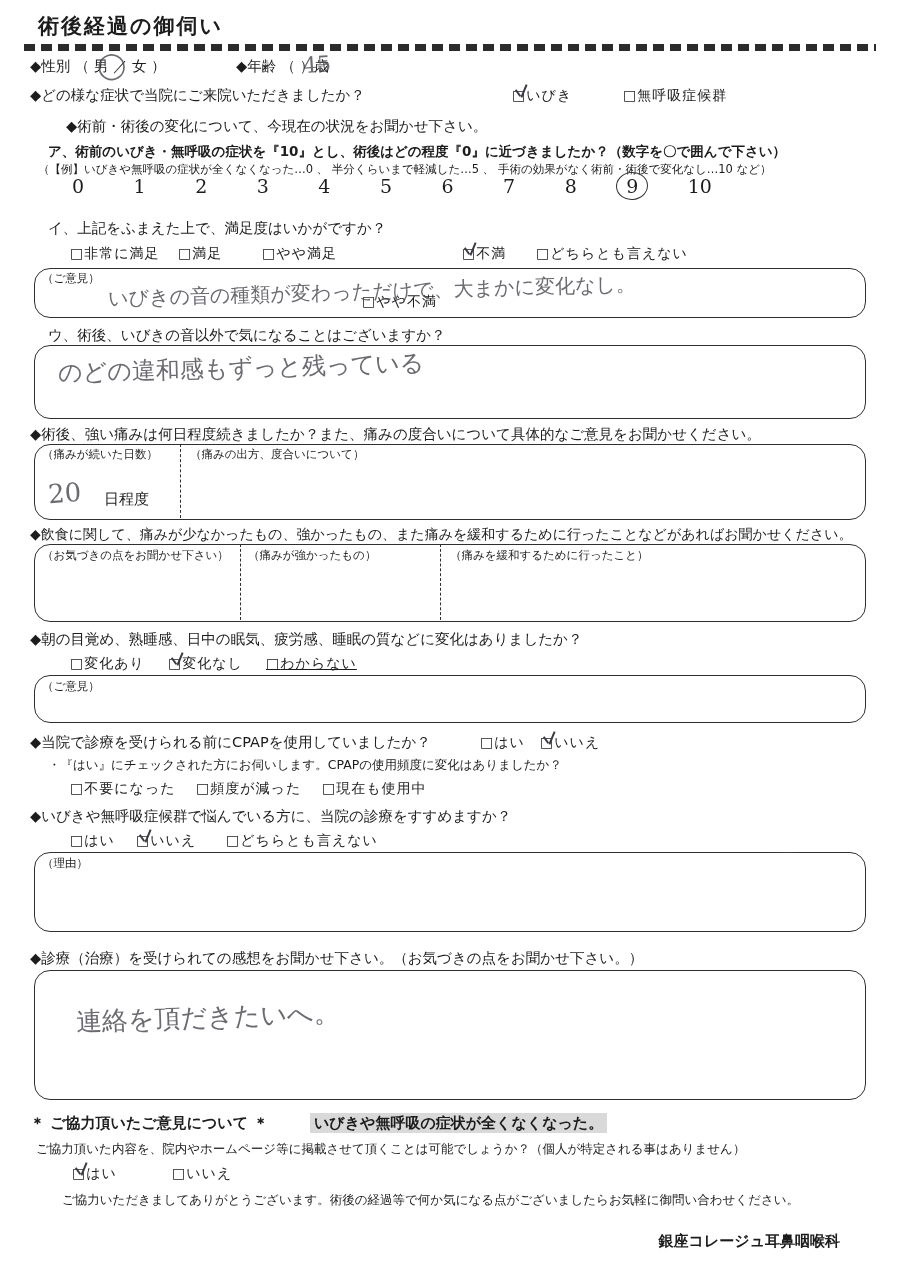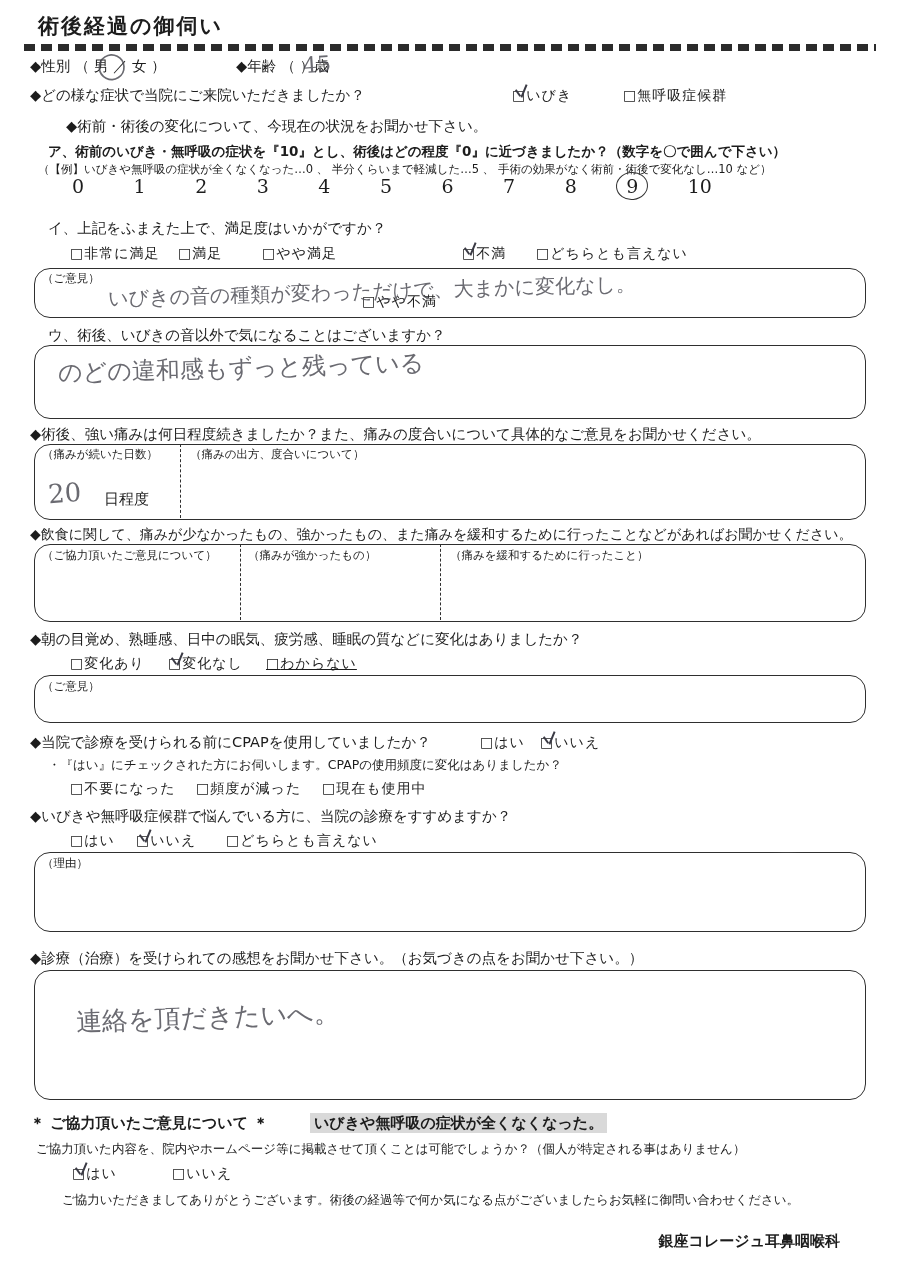--- a/index.html
+++ b/index.html
@@ -139,21 +139,21 @@
   <div class="vdash" style="left:180px;top:444px;height:74px;"></div>
   <div class="row xs" style="left:42px;top:446px;">（痛みが続いた日数）</div>
   <div class="row xs" style="left:190px;top:446px;font-family:Liberation Serif, serif;">（痛みの出方、度合いについて）</div>
   <div class="hand num" style="left:48px;top:478px;font-size:26px;">20</div>
   <div class="row" style="left:104px;top:488px;font-size:15px;">日程度</div>
 
   <div class="row" style="left:30px;top:524px;font-size:14px;">◆飲食に関して、痛みが少なかったもの、強かったもの、また痛みを緩和するために行ったことなどがあればお聞かせください。</div>
   <div class="boxfull" style="left:34px;top:544px;width:830px;height:76px;"></div>
   <div class="vdash" style="left:240px;top:544px;height:76px;"></div>
   <div class="vdash" style="left:440px;top:544px;height:76px;"></div>
-  <div class="row xs" style="left:42px;top:547px;">（ご協力頂いたご意見について）</div>
+  <div class="row xs" style="left:42px;top:547px;">（お気づきの点をお聞かせ下さい）</div>
   <div class="row xs" style="left:248px;top:547px;">（痛みが強かったもの）</div>
   <div class="row xs" style="left:450px;top:547px;">（痛みを緩和するために行ったこと）</div>
 
   <div class="row" style="left:30px;top:629px;">◆朝の目覚め、熟睡感、日中の眠気、疲労感、睡眠の質などに変化はありましたか？</div>
   <div class="row chk" style="left:70px;top:653px;">□<span>変化あり</span></div>
   <div class="row chk" style="left:168px;top:653px;">□<span>変化なし</span></div>
   <div class="tick" style="left:170px;top:652px;"></div>
   <div class="row chk" style="left:266px;top:653px;text-decoration:underline;">□<span>わからない</span></div>
   <div class="boxfull" style="left:34px;top:675px;width:830px;height:46px;"></div>
   <div class="row xs" style="left:42px;top:678px;">（ご意見）</div>

